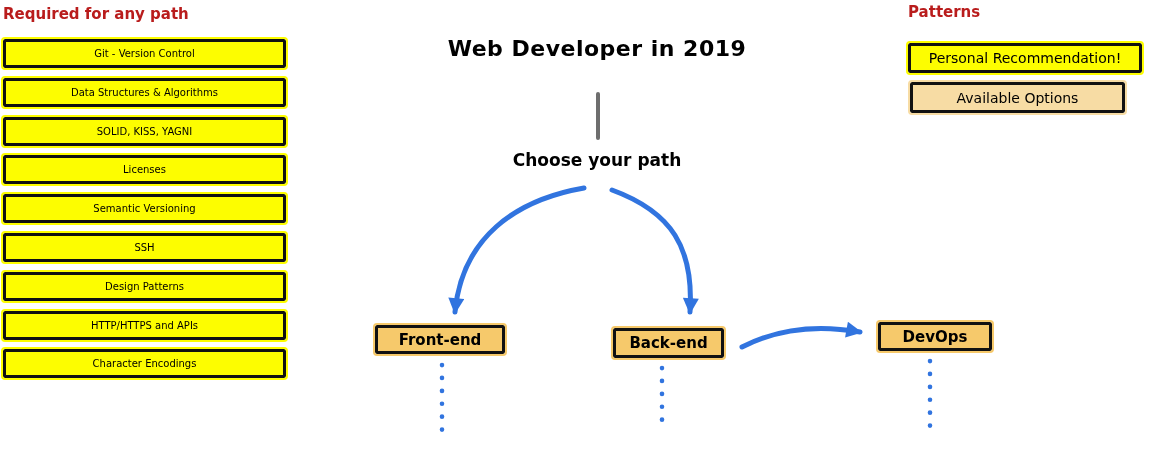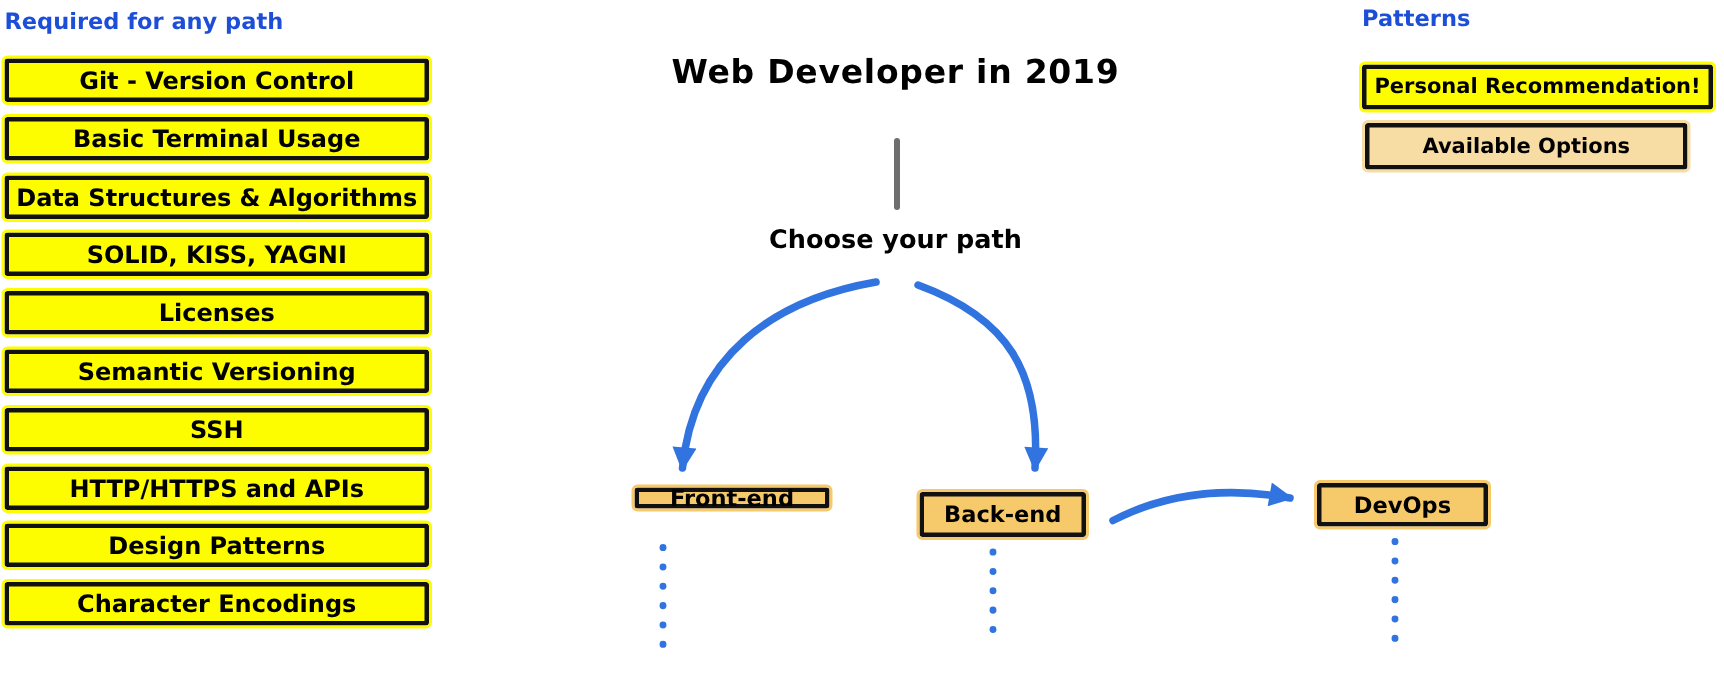--- a/index.html
+++ b/index.html
@@ -11,35 +11,35 @@
     --border-black:#111111;
   }
   *{margin:0;padding:0;box-sizing:border-box;}
   html,body{background:#ffffff;}
   body{
     width:1149px;height:460px;position:relative;overflow:hidden;
     font-family:"DejaVu Sans","Liberation Sans",sans-serif;
     color:#000;
   }
   .heading{
-    position:absolute;font-size:15px;font-weight:bold;color:#1d4ed8;
+    position:absolute;font-size:15px;font-weight:bold;color:#b91c1c;
     white-space:nowrap;
   }
   #required-heading{left:3px;top:5px;}
   #legends-heading{left:908px;top:3px;}
 
   
   #required-list{position:absolute;left:3px;top:39px;width:283px;}
   .req-box{
     height:29px;margin-bottom:9.8px;
     background:var(--recommendation-yellow);
     border:3px solid var(--border-black);
     outline:2px solid var(--recommendation-yellow);
     display:flex;align-items:center;justify-content:center;
-    font-size:16px;font-weight:bold;white-space:nowrap;
+    font-size:10px;font-weight:normal;white-space:nowrap;
     border-radius:2px;
   }
 
   
   #main-title{
     position:absolute;left:372px;top:36px;width:450px;text-align:center;
     font-size:22px;font-weight:bold;letter-spacing:.5px;white-space:nowrap;
   }
   #title-connector-line{
     position:absolute;left:596px;top:92px;width:4px;height:48px;
@@ -51,30 +51,30 @@
   }
   .path-box{
     position:absolute;
     background:var(--option-orange);
     border:3px solid var(--border-black);
     outline:2px solid var(--option-orange);
     display:flex;align-items:center;justify-content:center;
     font-size:15px;font-weight:bold;white-space:nowrap;
     border-radius:2px;
   }
-  #frontend-box{left:375px;top:325px;width:130px;height:14px;margin-left:48px;}
+  #frontend-box{left:375px;top:325px;width:130px;height:29px;}
   #backend-box{left:613px;top:328px;width:111px;height:30px;}
   #devops-box{left:878px;top:322px;width:114px;height:29px;}
 
   
   .legend-box{
     position:absolute;
     border:3px solid var(--border-black);
     display:flex;align-items:center;justify-content:center;
-    font-size:14px;font-weight:bold;white-space:nowrap;
+    font-size:14px;font-weight:normal;white-space:nowrap;
     border-radius:2px;
   }
   #legend-recommendation{
     left:908px;top:43px;width:234px;height:30px;
     background:var(--recommendation-yellow);
     outline:2px solid var(--recommendation-yellow);
   }
   #legend-available{
     left:910px;top:82px;width:215px;height:31px;
     background:var(--option-light);
@@ -87,28 +87,27 @@
   .arrowhead{fill:var(--arrow-blue);}
   .dot-line{fill:none;stroke:var(--arrow-blue);stroke-width:4.6;stroke-linecap:round;stroke-dasharray:0.1 12.8;}
 </style>
 </head>
 <body>
 
 <div class="heading" id="required-heading">Required for any path</div>
 
 <div id="required-list">
   <div class="req-box">Git - Version Control</div>
-  <div class="req-box">Basic Terminal Usage</div>
   <div class="req-box">Data Structures &amp; Algorithms</div>
   <div class="req-box">SOLID, KISS, YAGNI</div>
   <div class="req-box">Licenses</div>
   <div class="req-box">Semantic Versioning</div>
   <div class="req-box">SSH</div>
+  <div class="req-box">Design Patterns</div>
   <div class="req-box">HTTP/HTTPS and APIs</div>
-  <div class="req-box">Design Patterns</div>
   <div class="req-box">Character Encodings</div>
 </div>
 
 <div id="main-title">Web Developer in 2019</div>
 <div id="title-connector-line"></div>
 <div id="choose-path-label">Choose your path</div>
 
 <svg id="connector-layer" width="1149" height="460" viewBox="0 0 1149 460" xmlns="http://www.w3.org/2000/svg">
   <defs>
     <marker id="ah" markerUnits="userSpaceOnUse" markerWidth="18" markerHeight="16" viewBox="0 0 14 14" refX="12" refY="7" orient="auto">

